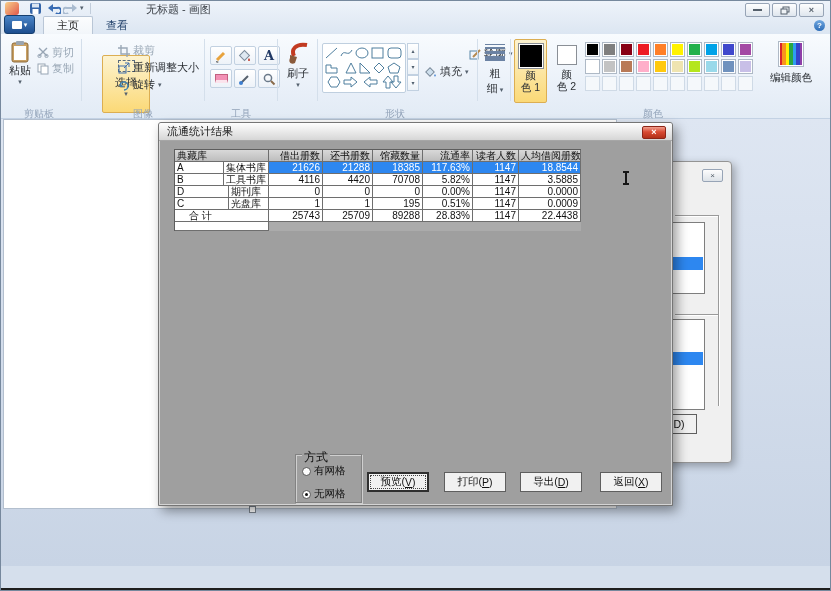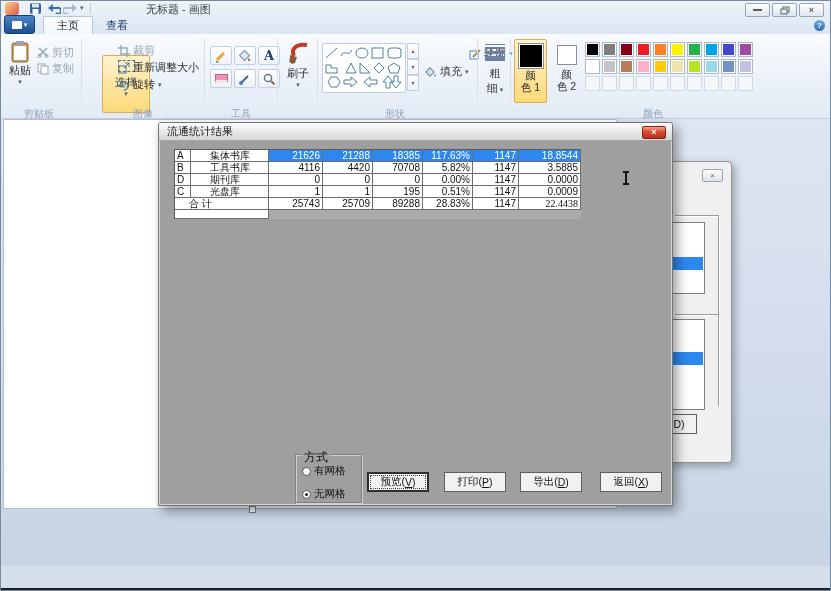--- a/index.html
+++ b/index.html
@@ -87,21 +87,21 @@
     border-left:1px solid #5d5d5d; border-top:1px solid #5d5d5d; background:#fff; }
   .trow { display:flex; height:12px; line-height:11px; }
   .tcell { border-right:1px solid #6e6e6e; border-bottom:1px solid #6e6e6e; padding:0 2px;
     white-space:nowrap; overflow:hidden; background:#fff; }
   .thcell { background:linear-gradient(#d9d9d9,#bdbdbd); text-align:right; }
   .thcell.left { text-align:left; }
   .num { text-align:right; }
   .hl { background:#2d87f0; color:#fff; }
   .first { display:flex; }
   .first .code { width:13px; }
-  .first .name { border-left:1px solid #6e6e6e; padding-left:19px; flex:1; }
+  .first .name { border-left:1px solid #6e6e6e; padding-left:2px; flex:1;margin-left:38px; }
   .first.total { padding-left:14px; }
   .strip { display:flex; height:9px; }
   .strip .w { width:94px; background:#fff; border-right:1px solid #6e6e6e; border-bottom:1px solid #6e6e6e; }
   .strip .g { flex:1; background:#ababab; }
 
   .grp { position:absolute; left:136px; top:331px; width:67px; height:49px;
     border:1px solid #828282; box-shadow:inset 1px 1px 0 #cfcfcf, 1px 1px 0 #cfcfcf; }
   .grp-label { position:absolute; top:-6px; left:6px; background:#9f9f9f; padding:0 2px; font-size:12px; color:#111; }
   .radio-row { position:absolute; left:6px; display:flex; align-items:center; gap:3px; font-size:10.5px; color:#111; }
   .rb { width:9px; height:9px; border-radius:50%; border:1px solid #555; background:#fdfdfd; position:relative; flex:0 0 auto; }
@@ -390,20 +390,24 @@
           <div class="swatch empty"></div>
           <div class="swatch empty"></div>
           <div class="swatch empty"></div>
           <div class="swatch empty"></div>
           <div class="swatch empty"></div>
           <div class="swatch empty"></div>
           <div class="swatch empty"></div>
           <div class="swatch empty"></div>
         </div>
     </div>
+    <div class="big-btn" style="left:760px;top:5px;width:60px;height:64px;">
+      <div class="rainbow" style="margin:2px 0 4px;"></div>
+      <span style="font-size:10.5px;">编辑颜色</span>
+    </div>
 
     <span class="rlabel" style="left:23px;">剪贴板</span>
     <span class="rlabel" style="left:132px;">图像</span>
     <span class="rlabel" style="left:230px;">工具</span>
     <span class="rlabel" style="left:384px;">形状</span>
     <span class="rlabel" style="left:642px;">颜色</span>
   </div>
 
   <div class="workspace">
     <div class="canvas"></div>
@@ -425,20 +429,29 @@
         </div>
     </div>
 
     <div class="dlg">
       <div class="dlg-title">
           <span>流通统计结果</span>
         </div>
       <div class="dlg-close">×</div>
 
       <div class="tbl" id="stat-table">
+          <div class="trow">
+            <div class="tcell thcell left" style="width: 94px;">典藏库</div>
+            <div class="tcell thcell" style="width: 54px;">借出册数</div>
+            <div class="tcell thcell" style="width: 50px;">还书册数</div>
+            <div class="tcell thcell" style="width: 50px;">馆藏数量</div>
+            <div class="tcell thcell" style="width: 50px;">流通率</div>
+            <div class="tcell thcell" style="width: 46px;">读者人数</div>
+            <div class="tcell thcell" style="width: 62px;">人均借阅册数</div>
+          </div>
           <div class="trow">
             <div class="tcell first" style="width: 94px;">
               <span class="code">A</span>
               <span class="name">集体书库</span>
             </div>
             <div class="tcell num hl" style="width: 54px;">21626</div>
             <div class="tcell num hl" style="width: 50px;">21288</div>
             <div class="tcell num hl" style="width: 50px;">18385</div>
             <div class="tcell num hl" style="width: 50px;">117.63%</div>
             <div class="tcell num hl" style="width: 46px;">1147</div>
@@ -480,21 +493,21 @@
             <div class="tcell num" style="width: 46px;">1147</div>
             <div class="tcell num" style="width: 62px;">0.0009</div>
           </div>
           <div class="trow">
             <div class="tcell first total" style="width: 94px;">合 计</div>
             <div class="tcell num" style="width: 54px;">25743</div>
             <div class="tcell num" style="width: 50px;">25709</div>
             <div class="tcell num" style="width: 50px;">89288</div>
             <div class="tcell num" style="width: 50px;">28.83%</div>
             <div class="tcell num" style="width: 46px;">1147</div>
-            <div class="tcell num" style="width: 62px; font-family: Liberation Serif, serif;">22.4438</div>
+            <div class="tcell num" style="width: 62px;">22.4438</div>
           </div>
           <div class="strip">
             <div class="w"></div>
             <div class="g"></div>
           </div>
         </div>
 
       <div class="ibeam">
           <div class="t"></div>
           <div class="v"></div>

